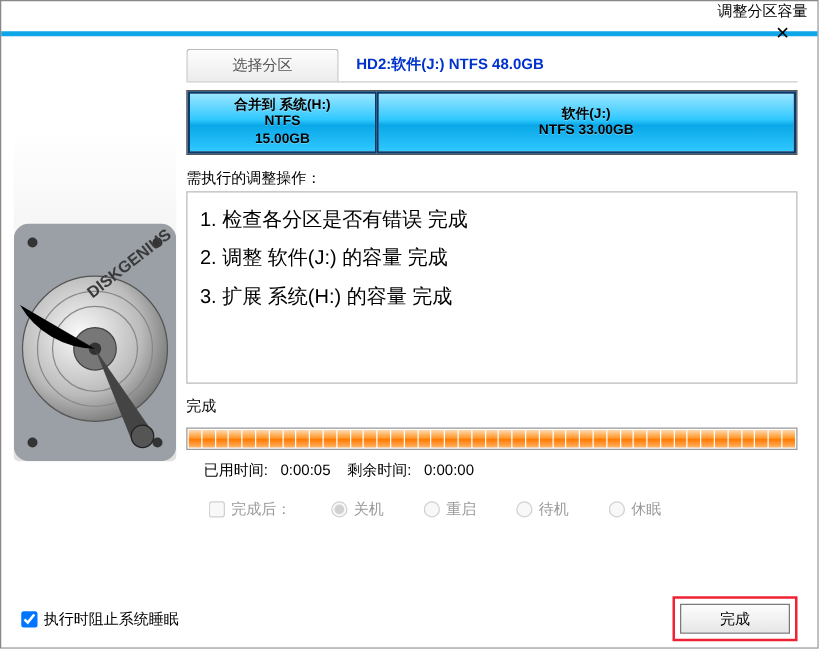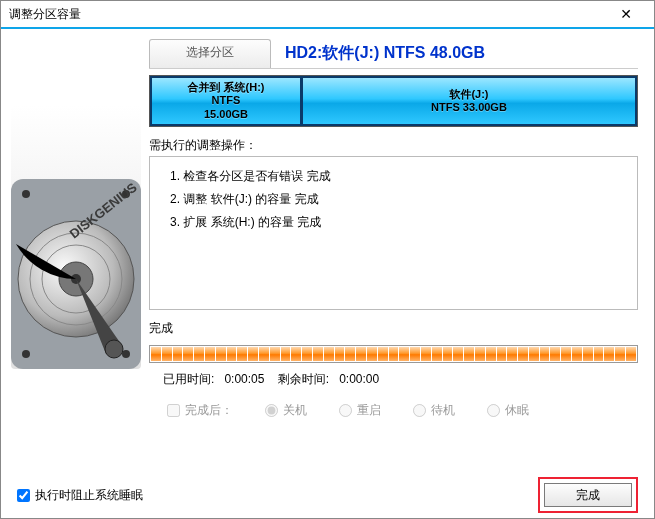--- a/index.html
+++ b/index.html
@@ -1,33 +1,33 @@
 <!DOCTYPE html>
 <html><head>
 <meta charset="utf-8">
 <style>
   * { box-sizing: border-box; margin: 0; padding: 0; }
   body { font-family: "Microsoft YaHei", "SimSun", sans-serif; font-size: 12px; background: #fff; color: #000; }
   .window { width: 655px; height: 519px; border: 1px solid #888; position: relative; background: #fff; }
-  .titlebar { height: 28px; display: flex; align-items: center; padding: 0 8px; border-bottom: 2px solid #0ea5e9; }
+  .titlebar { height: 28px; display: flex; align-items: flex-end; padding: 0 8px; border-bottom: 4px solid #0ea5e9; flex-direction: column; }
   .titlebar-title { flex: 1; font-size: 12px; }
   .close-btn { width: 40px; height: 28px; display: flex; align-items: center; justify-content: center; cursor: pointer; font-family: Arial; font-size: 14px; }
   .body { display: flex; height: calc(100% - 28px - 46px); }
   .sidebar { width: 140px; padding: 10px 0 10px 10px; }
   .hdd-img { width: 130px; height: 330px; background: linear-gradient(180deg,#fff 0%, #fff 20%, #e0e0e0 100%); border-radius: 4px; position: relative; overflow: hidden; }
   .hdd-svg { position: absolute; bottom: 0; left: 0; }
   .main { flex: 1; padding: 8px 16px 0 8px; }
   .tabrow { display: flex; border-bottom: 1px solid #ccc; margin-bottom: 6px; margin-top: 2px;}
   .tabrow .tab-btn { padding: 4px 36px; background: linear-gradient(#fdfdfd,#ececec); border: 1px solid #bbb; border-bottom: none; border-radius: 3px 3px 0 0; color: #555; margin-right: 6px; }
-  .tabrow .tab-info { padding: 4px 8px; color: #0033cc; font-weight: bold; font-size: 16px; }
+  .tabrow .tab-info { padding: 4px 8px; color: #0033cc; font-weight: bold; font-size: 12px; }
   .part-box { display: flex; border: 1px solid #555; height: 52px; margin-bottom: 10px; }
   .part { border: 2px solid #0a3a6a; display: flex; flex-direction: column; align-items: center; justify-content: center; font-size: 11px; font-weight: bold; line-height: 1.2; background: linear-gradient(180deg,#9be6ff 0%, #2fc8ff 45%, #0aa8e8 55%, #2fc8ff 100%); color: #000; text-shadow: 0 1px 0 rgba(255,255,255,.3);}
   .part:first-child { border-right: 1px solid #0a3a6a; }
   .ops-label { margin-bottom: 2px; }
-  .ops-box { border: 1px solid #bbb; height: 154px; padding: 8px 20px; line-height: 1.9; font-size: 12px; background: #fff; }
+  .ops-box { border: 1px solid #bbb; height: 154px; padding: 8px 10px; line-height: 1.9; font-size: 16px; background: #fff; }
   .status { margin: 10px 0 8px 0; }
   .progress { height: 18px; border: 1px solid #999; background: #fff; padding: 1px; display:flex; gap:1px; }
   .seg { flex:1; background: linear-gradient(180deg,#ffd9b0 0%, #ff9a2e 45%, #ff7a00 55%, #ffb368 100%); }
   .time-row { margin: 8px 0 14px 14px; }
   .after-row { display: flex; align-items: center; gap: 32px; color: #888; padding-left: 18px;}
   .after-row label { display: flex; align-items: center; gap: 5px; justify-content: center; }
   .after-row input { accent-color: #888; }
   .footer { position: absolute; bottom: 0; left: 0; right: 0; height: 46px; display: flex; align-items: center; padding: 0 16px; }
   .footer-left { display: flex; align-items: center; gap: 5px; }
   .footer-spacer { flex: 1; }

